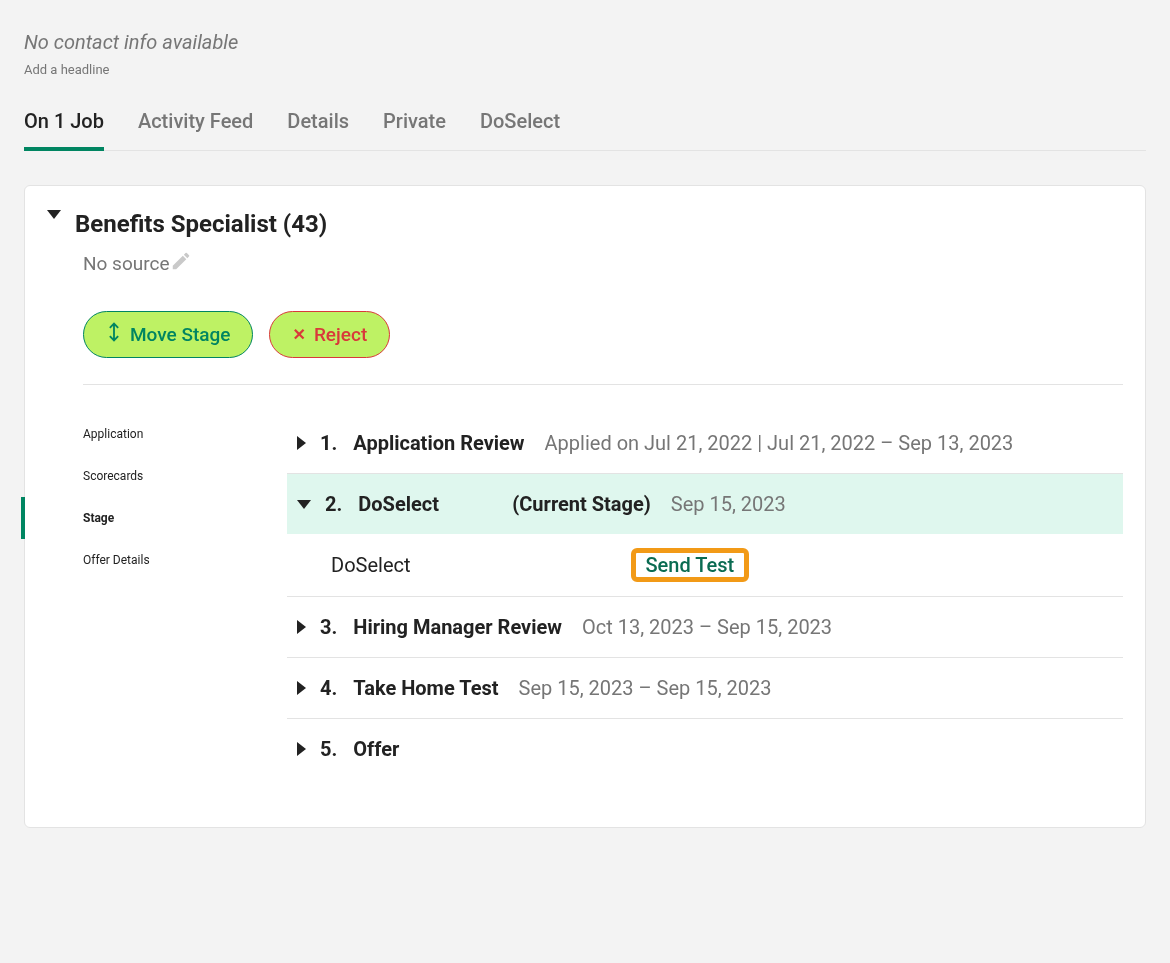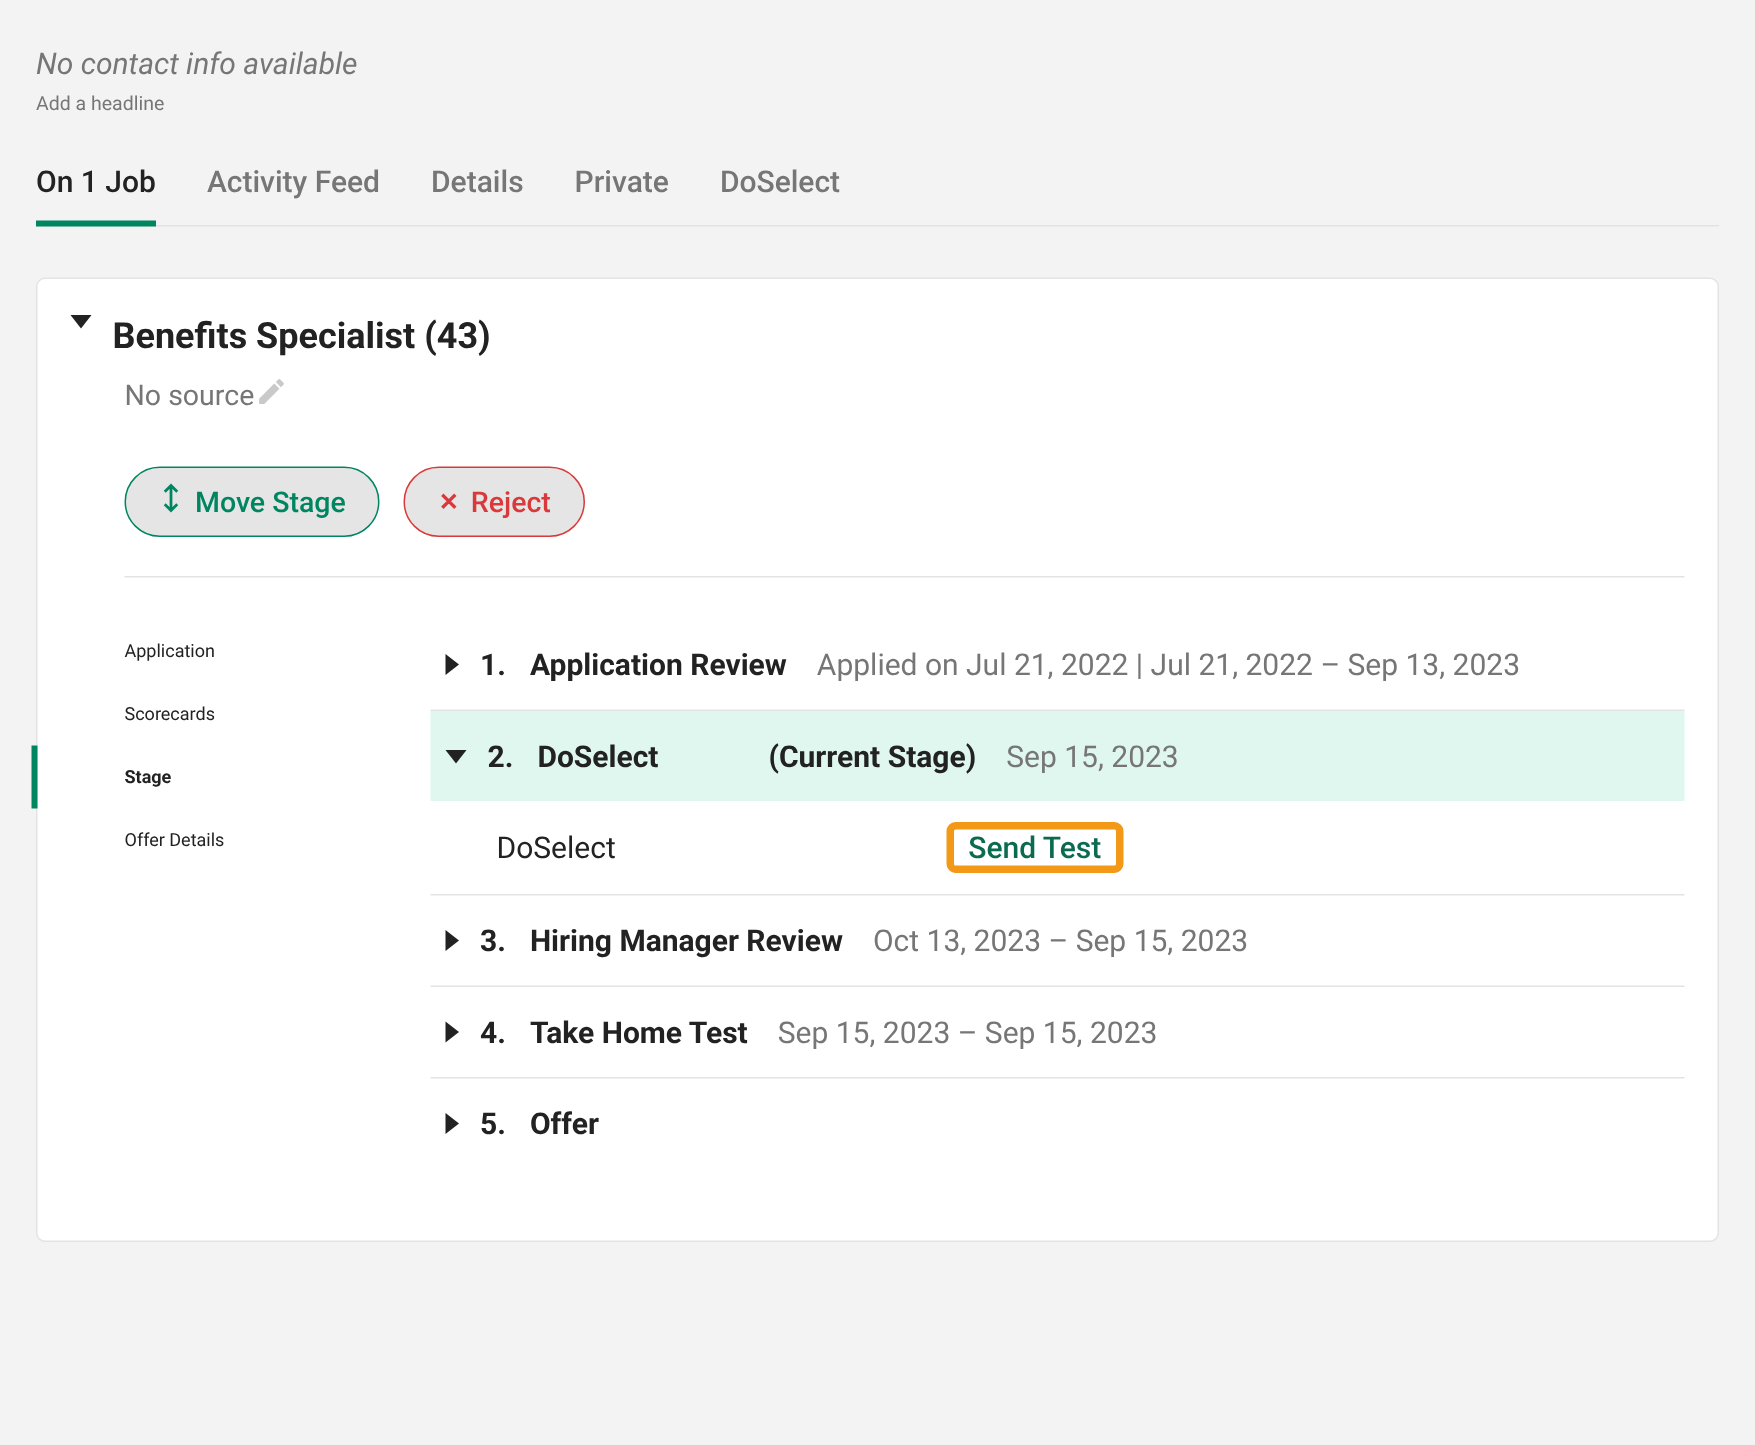--- a/index.html
+++ b/index.html
@@ -115,21 +115,21 @@
     border-bottom: 1px solid var(--border);
   }
   .pill-btn {
     display: inline-flex;
     align-items: center;
     gap: 8px;
     border-radius: 999px;
     padding: 10px 22px;
     font-size: 19px;
     font-weight: 500;
-    background: #e5e5e5;
+    background: #bef264;
     cursor: pointer;
   }
   .pill-move {
     border: 1.5px solid var(--green);
     color: var(--green);
   }
   .pill-reject {
     border: 1.5px solid var(--red);
     color: var(--red);
   }

